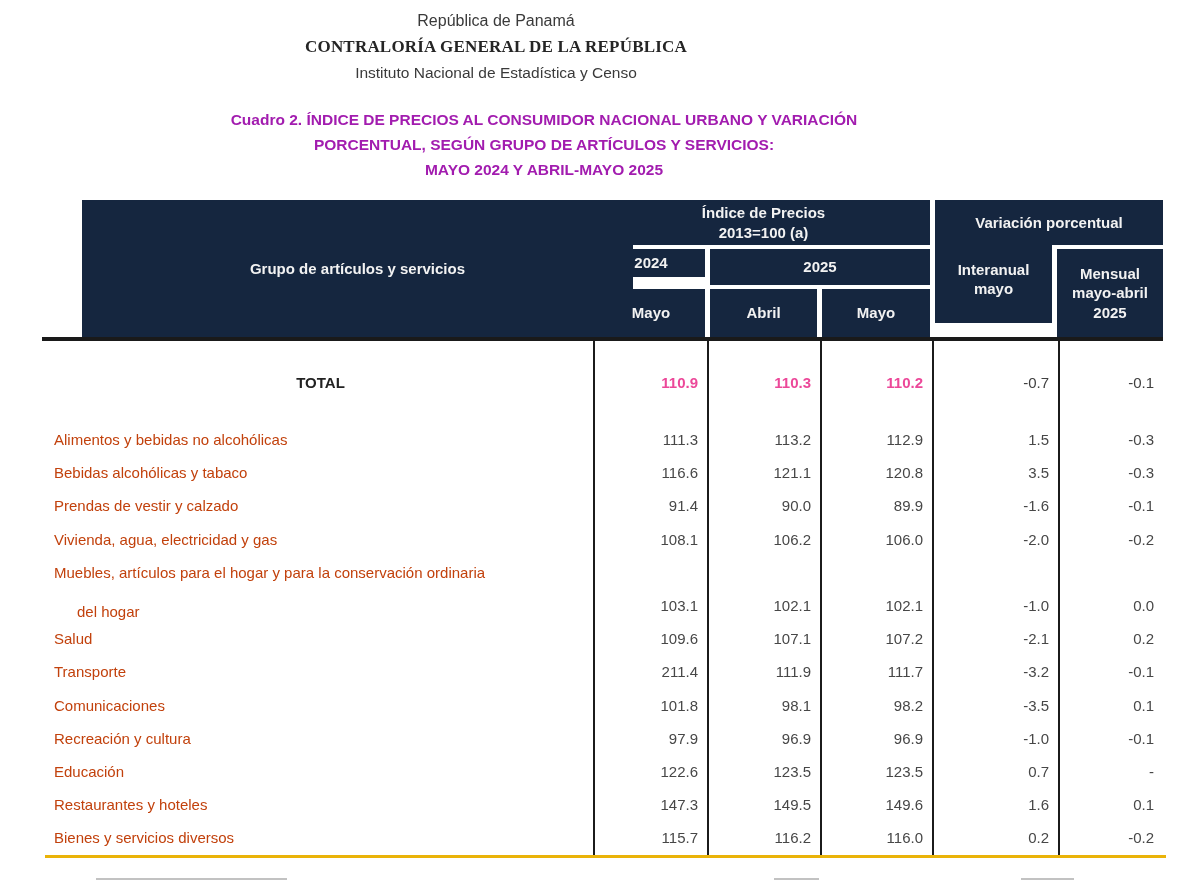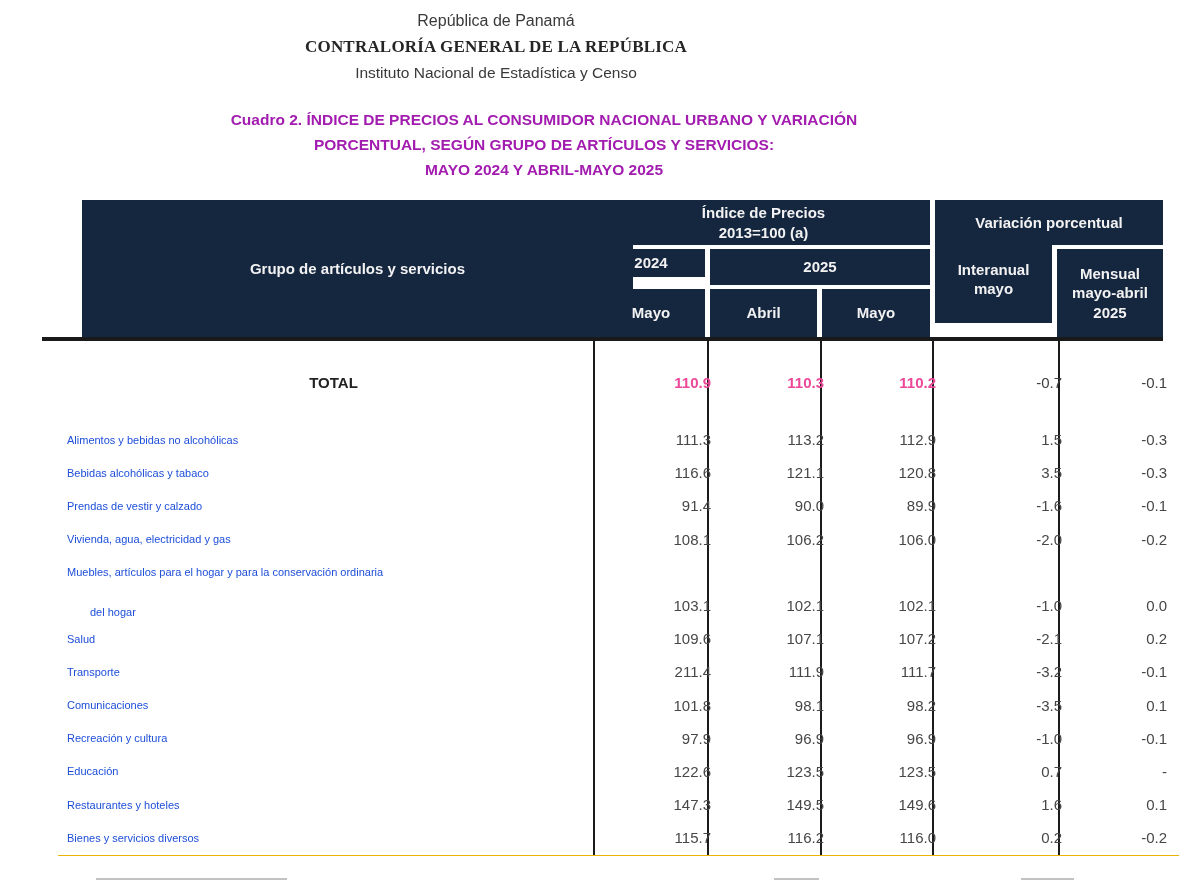--- a/index.html
+++ b/index.html
@@ -28,33 +28,33 @@
   .h-2025  {left:668px; top:49px; width:220px; height:36px;}
   .h-inter {left:893px; top:35px; width:117px; height:88px;}
   .h-mens  {left:1015px;top:49px; width:106px; height:88px;}
   .h-mayo1 {left:555px; top:89px; width:108px; height:48px;}
   .h-abril {left:668px; top:89px; width:107px; height:48px;}
   .h-mayo2 {left:780px; top:89px; width:108px; height:48px;}
 
   .hbar{position:absolute;left:0;top:137px;width:1121px;height:4px;background:#1A1A1A;}
 
   
-  .tbody{position:absolute;left:16px;top:141px;width:1121px;height:514px;border-bottom:1px solid #eab308;}
+  .tbody{position:absolute;left:3px;top:141px;width:1121px;height:514px;border-bottom:3px solid #eab308;}
   .vline{position:absolute;top:141px;width:2px;height:514px;background:#1B1B1B;}
   .vl1{left:551px;} .vl2{left:665px;} .vl3{left:778px;} .vl4{left:890px;} .vl5{left:1016px;}
 
   .total-row,.row{
     display:grid;grid-template-columns:551px 114px 113px 112px 126px 105px;align-items:center;
   }
   .total-row{height:82px;}
   .total-row .lbl{text-align:center;font-weight:bold;font-size:15px;color:#222;}
   .total-row .num{text-align:right;padding-right:12px;font-size:15px;color:#404040;}
   .total-row .num.b{font-weight:bold;color:#ec4899;}
   .row{height:33.2px;}
-  .row .lbl{padding-left:9px;font-size:11px;color:#1d4ed8;white-space:nowrap;}
+  .row .lbl{padding-left:9px;font-size:15px;color:#c2410c;white-space:nowrap;}
   .row .num{text-align:right;padding-right:12px;font-size:15px;color:#474747;}
   .row.indent .lbl{padding-left:32px;margin-top:12px;}
 
   
   .smudge{position:absolute;top:878px;height:2px;background:#a8a8a8;opacity:.7;}
   .sm1{left:96px;width:191px;} .sm2{left:774px;width:45px;} .sm3{left:1021px;width:53px;}
 </style>
 </head>
 <body>
 

